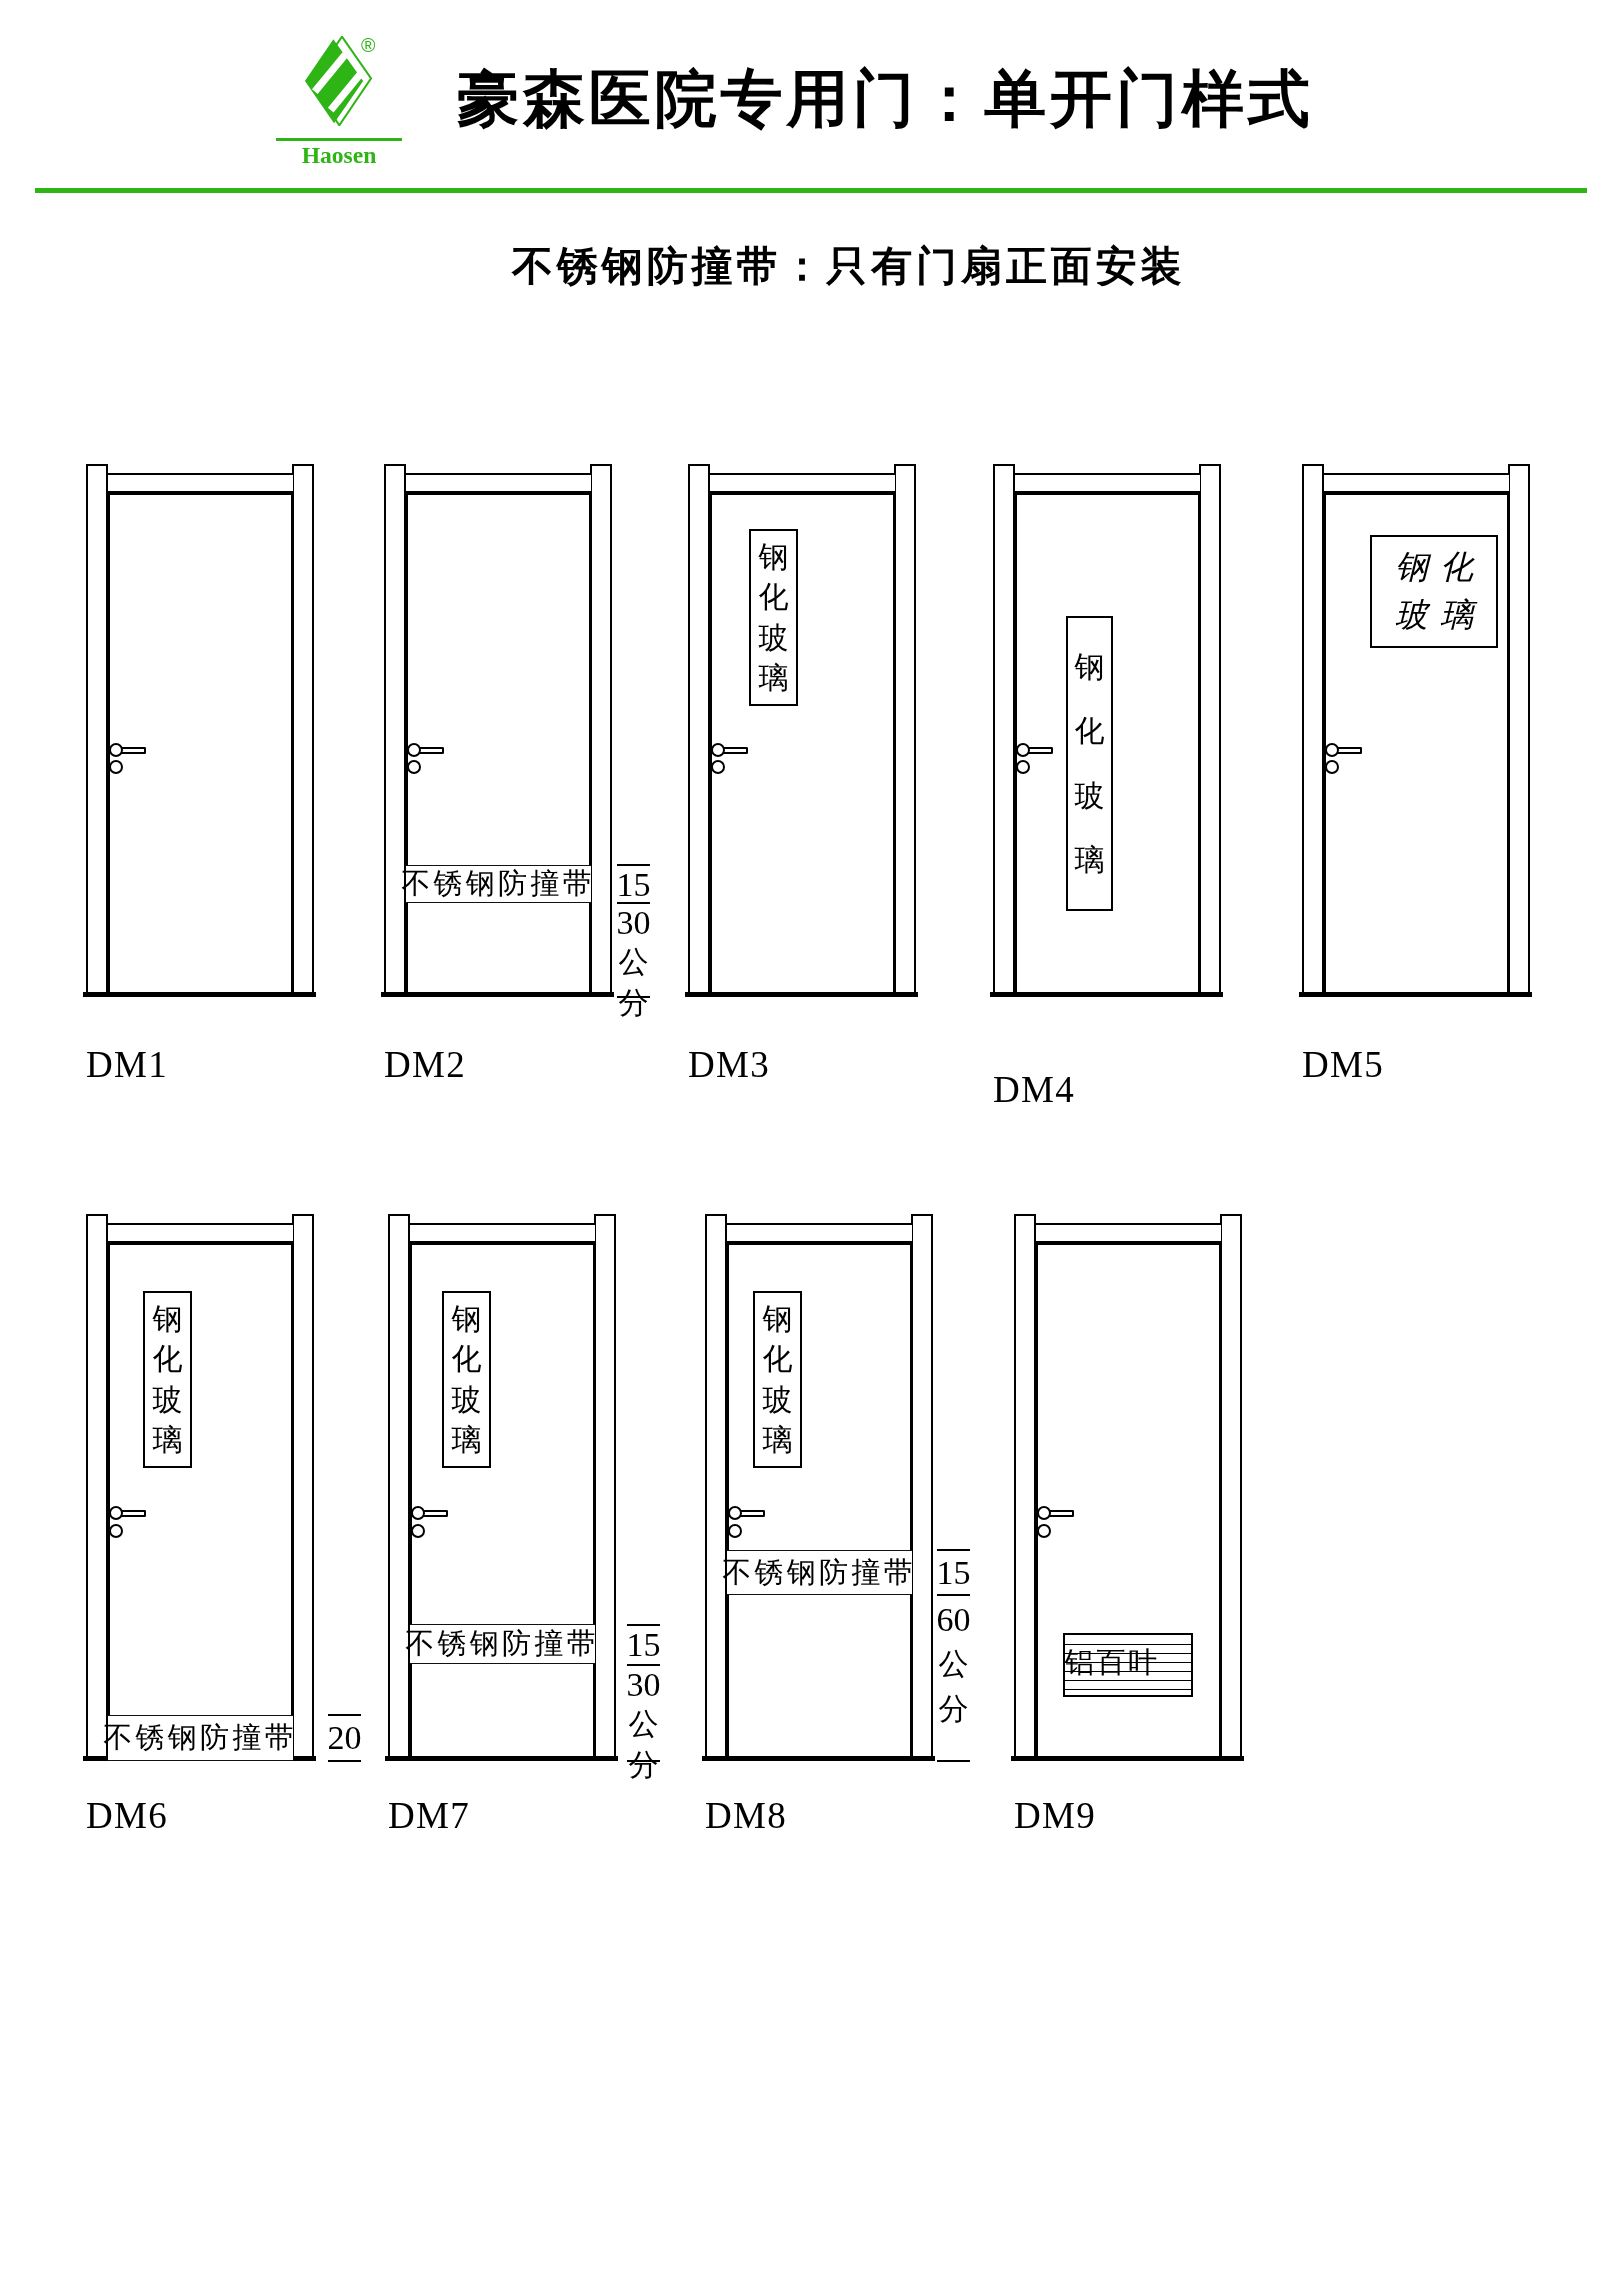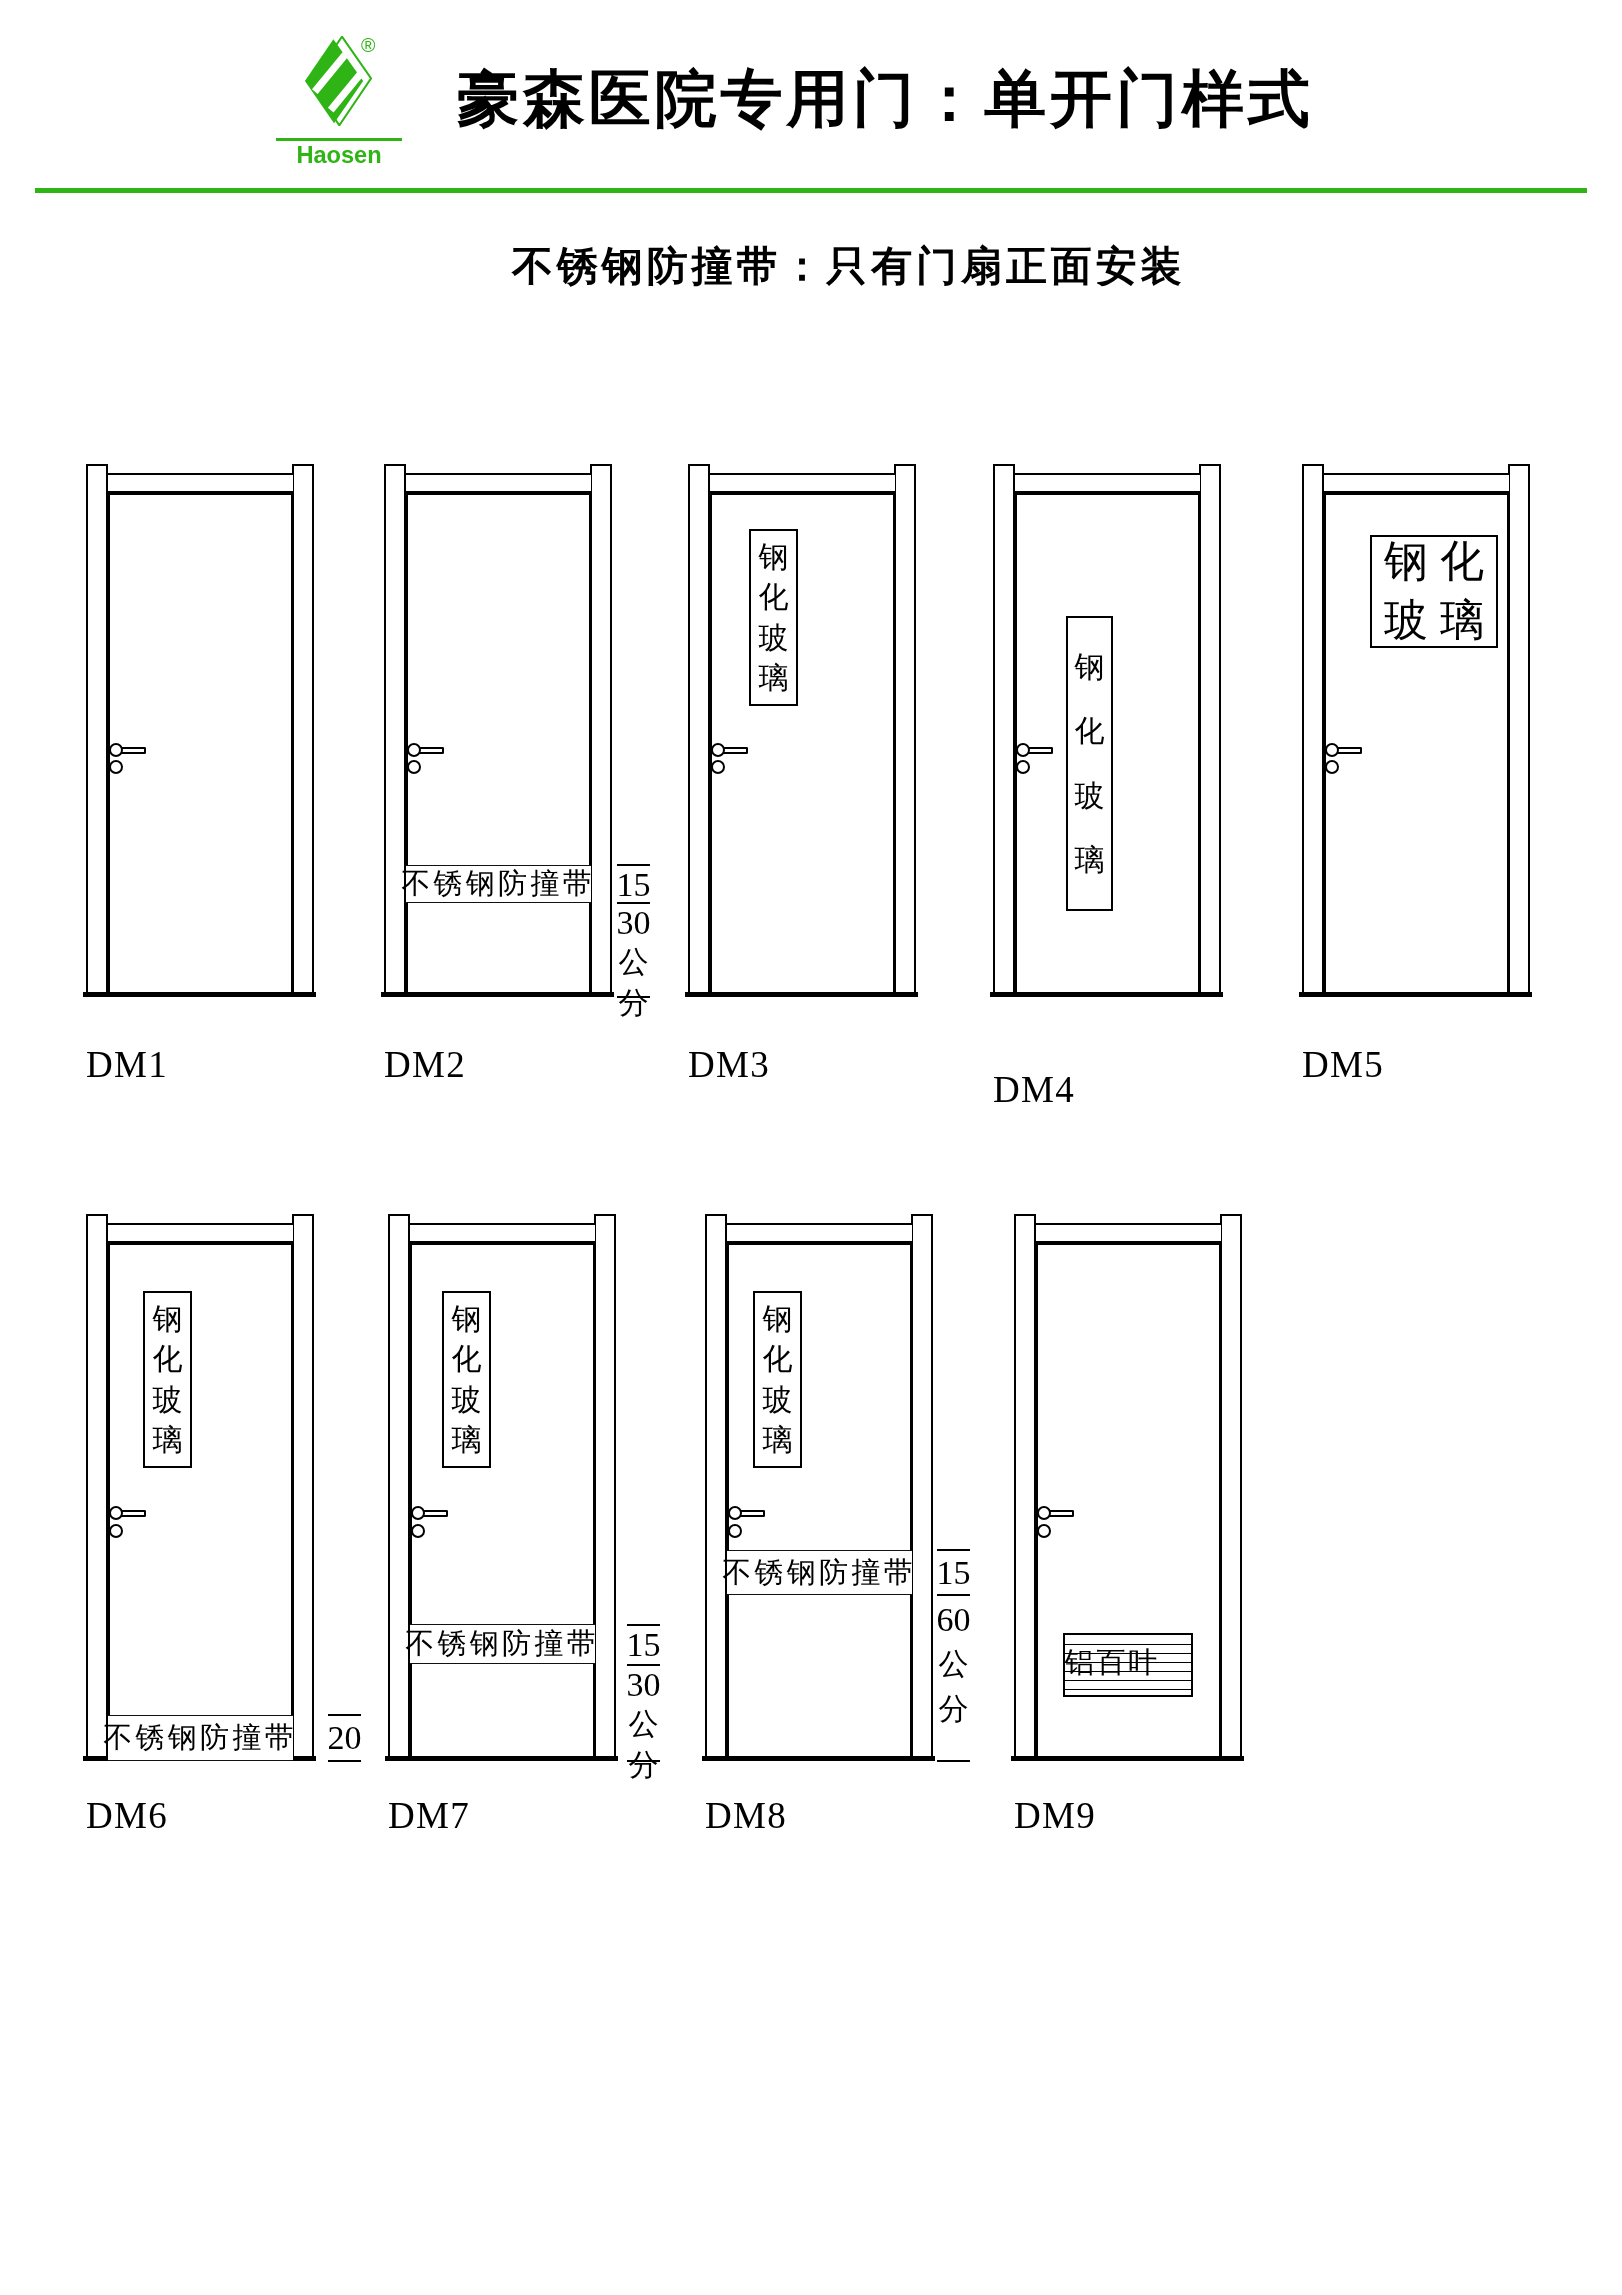--- a/index.html
+++ b/index.html
@@ -9,39 +9,39 @@
     overflow:hidden;
   }
 
   
   #logo-block{position:absolute;left:275px;top:35px;width:131px;height:137px;}
   #logo-block svg{position:absolute;left:29px;top:1.3px;}
   #reg-mark{position:absolute;left:86px;top:-1.3px;font-size:19.6px;color:#2eb414;
     font-family:"Liberation Sans",sans-serif;}
   #logo-rule{position:absolute;left:1.3px;top:103px;width:126px;height:2.6px;background:#2eb414;}
   #brand-name{position:absolute;left:0;top:107px;width:128px;text-align:center;
-    font-family:Liberation Sans, sans-serif;font-weight:bold;font-size:23.6px;color:#2eb414;}
+    font-family:Liberation Serif, serif;font-weight:bold;font-size:23.6px;color:#2eb414;}
   #page-title{position:absolute;left:457px;top:65px;font-size:62px;font-weight:bold;
     letter-spacing:3.9px;white-space:nowrap;line-height:1.1;}
   #green-rule{position:absolute;left:35px;top:188px;width:1552px;height:5.2px;background:#2eb414;}
   #subtitle{position:absolute;left:512px;top:239px;font-size:41px;font-weight:bold;
     letter-spacing:3.9px;white-space:nowrap;}
 
   
   #diagram-layer{position:absolute;left:0;top:0;width:100%;height:100%;}
   .door{position:absolute;}
   .door div{position:absolute;box-sizing:border-box;}
   .ol{border:2.6px solid #000;background:#fff;}
   .lintel{border-top:2.6px solid #000;border-bottom:2.6px solid #000;background:#fff;}
   .floor{background:#000;}
   .lever{border:2px solid #000;background:#fff;border-radius:1.3px;}
   .circ{width:14.4px;height:14.4px;border:2.6px solid #000;border-radius:50%;background:#fff;}
   .glass{border:2.6px solid #000;background:#fff;display:flex;flex-direction:column;
     align-items:center;justify-content:space-evenly;font-size:30px;line-height:1;}
-  .g2{font-size:44px;justify-content:center;gap:15px;}
+  .g2{font-size:33px;justify-content:center;gap:15px;font-style:italic;}
   .g2 span{letter-spacing:11.8px;margin-right:-11.8px;}
   .band{border-top:1.3px solid #111;border-bottom:1.3px solid #111;background:#fff;
     display:flex;align-items:center;justify-content:center;
     font-size:29px;letter-spacing:3.3px;white-space:nowrap;}
   .louver{border:2px solid #000;background:#fff;}
   .slat{background:#000;}
   .louver span{position:absolute;left:0;right:0;top:50%;transform:translateY(-54%);
     text-align:left;font-size:29px;letter-spacing:2.6px;}
   .tick{background:#000;}
   .dimseg{display:flex;flex-direction:column;align-items:center;justify-content:space-evenly;}

